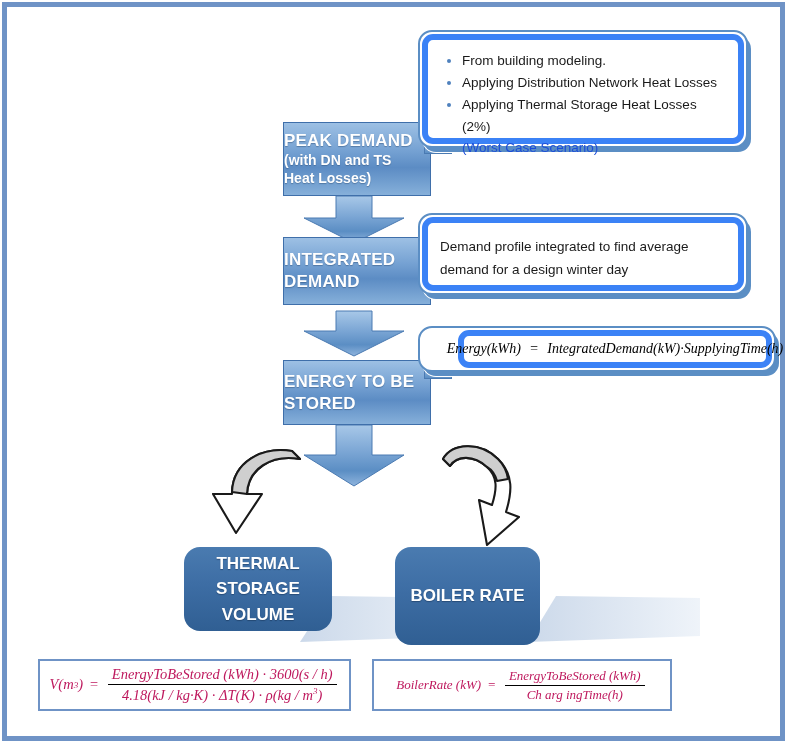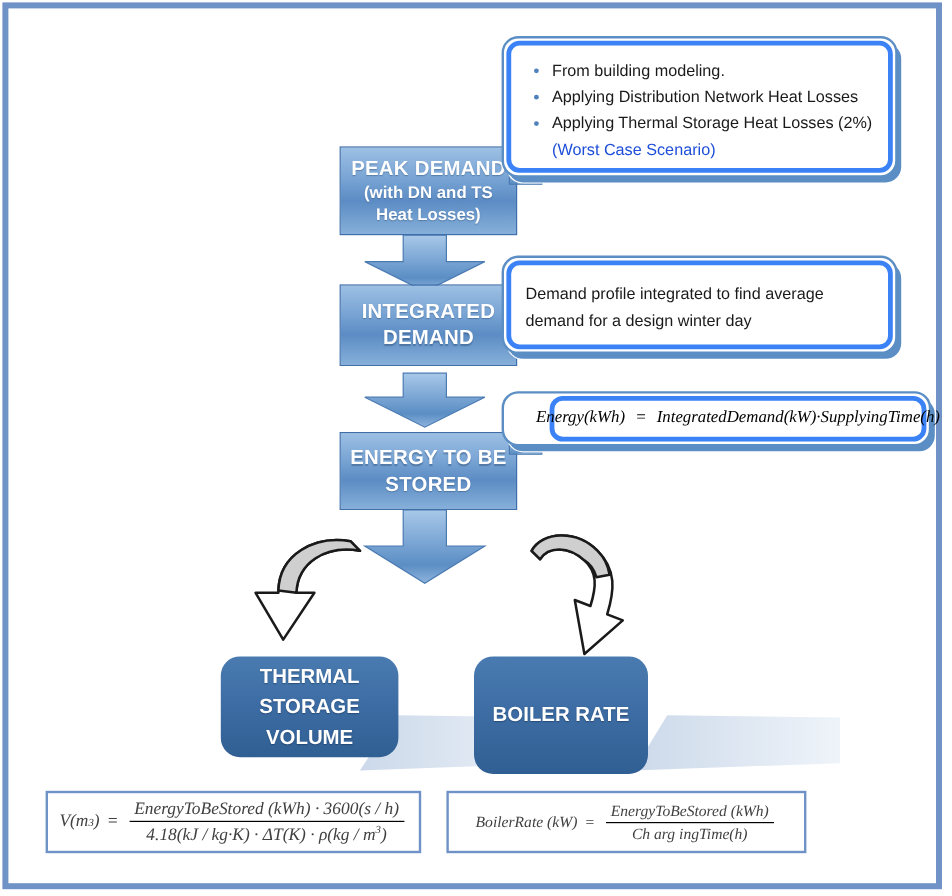--- a/index.html
+++ b/index.html
@@ -9,54 +9,54 @@
   #frame{position:absolute;left:2px;top:2px;width:783px;height:739px;
          border:5px solid #6f93c6;box-sizing:border-box;background:#fff;}
 
   .canvas{position:absolute;left:0;top:0;width:793px;height:747px;}
 
   
   .proc{position:absolute;box-sizing:border-box;
         border:1px solid #3f6faa;
         background:linear-gradient(180deg,#9dc0e4 0%,#76a2d3 38%,#5c8cc4 62%,#86b0da 100%);
         color:#ffffff;font-weight:bold;text-align:center;
-        display:flex;flex-direction:column;align-items:center;justify-content:center;
+        display:flex;flex-direction:column;align-items:flex-start;justify-content:center;
         text-shadow:0 1px 1px rgba(40,70,110,.45);line-height:1.28;}
   .proc .l1{font-size:17px;letter-spacing:.2px;}
   .proc .l2{font-size:14px;}
 
   
   .round{position:absolute;box-sizing:border-box;border-radius:16px;
          background:linear-gradient(180deg,#4a7bb0 0%,#3d6da4 45%,#305f93 100%);
          color:#fff;font-weight:bold;font-size:17px;text-align:center;
          display:flex;flex-direction:column;align-items:center;justify-content:center;
          line-height:1.5;text-shadow:0 1px 1px rgba(20,45,80,.5);z-index:3;}
 
   
   .callout{position:absolute;box-sizing:border-box;background:#ffffff;
            border:2px solid #5b8ec4;border-radius:14px;
            box-shadow:4px 5px 0 -1px #5b8ec4, 4px 5px 0 0 #ffffff;
            z-index:4;}
   .callout .inner{position:absolute;left:2px;top:2px;right:2px;bottom:2px;
-           border:4px solid #3b82f6;border-radius:11px;background:#fff;
+           border:6px solid #3b82f6;border-radius:11px;background:#fff;
            padding:10px 12px;box-sizing:border-box;}
   .callout ul{margin:0;padding:0 0 0 22px;list-style:disc;}
   .callout li{font-size:13.5px;color:#1a1a1a;line-height:1.62;}
   .callout li::marker{color:#4f81bd;}
   .callout .sub{font-size:13.5px;color:#1d4ed8;line-height:1.62;margin-left:0;}
   .callout p{margin:0;font-size:13.5px;color:#1a1a1a;line-height:1.72;}
 
   
   .tail{position:absolute;background:linear-gradient(180deg,#8fb4dd,#5b8ec4);
         border:1px solid #4a7ab2;z-index:2;}
 
   
   .fbox{position:absolute;box-sizing:border-box;background:#fff;
         border:2px solid #6f93c6;display:flex;align-items:center;justify-content:center;
-        font-family:"Liberation Serif",serif;font-style:italic;color:#404040;}
+        font-family:"Liberation Serif",serif;font-style:italic;color:#be185d;}
   .math{font-family:"Liberation Serif",serif;font-style:italic;white-space:nowrap;}
   .frac{display:inline-flex;flex-direction:column;align-items:center;
         vertical-align:middle;margin:0 3px;justify-content:center;}
   .frac .num{padding:0 4px 1px 4px;border-bottom:1.3px solid #000;}
   .frac .den{padding:1px 4px 0 4px;}
   sup{font-size:.62em;vertical-align:super;font-style:italic;}
   .eqline{display:inline-flex;align-items:center;}
 </style>
 </head>
 <body>

